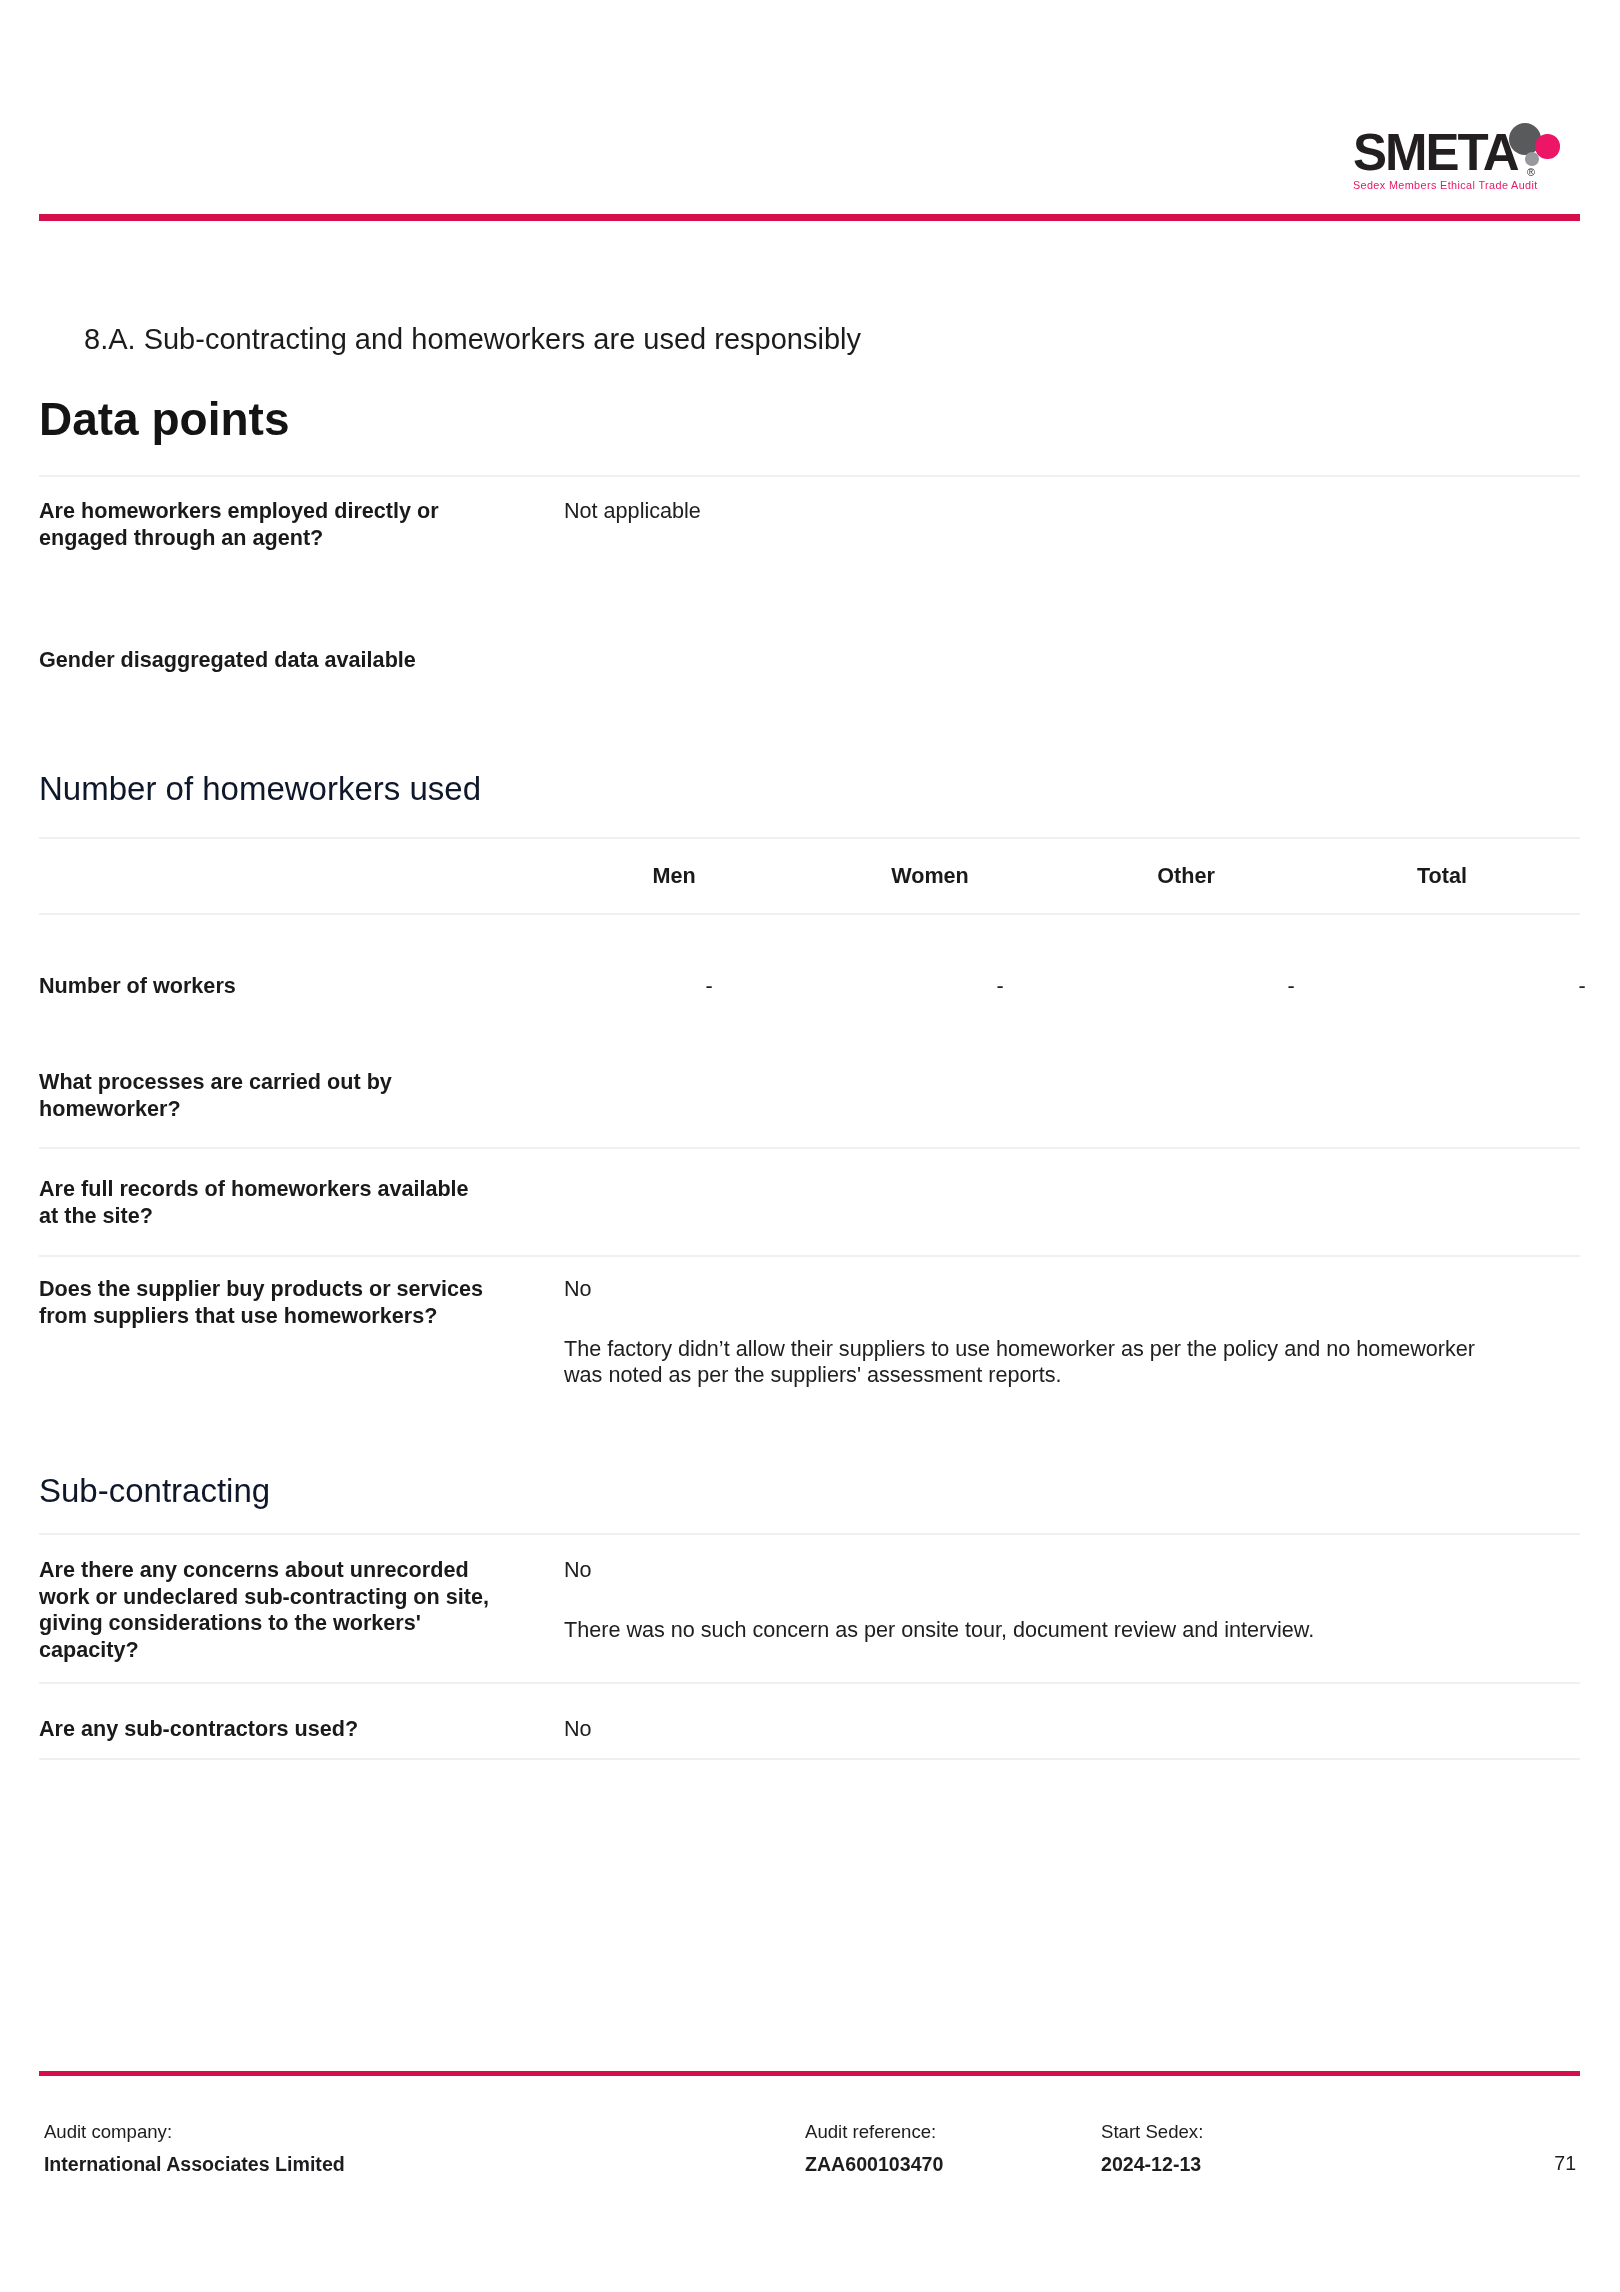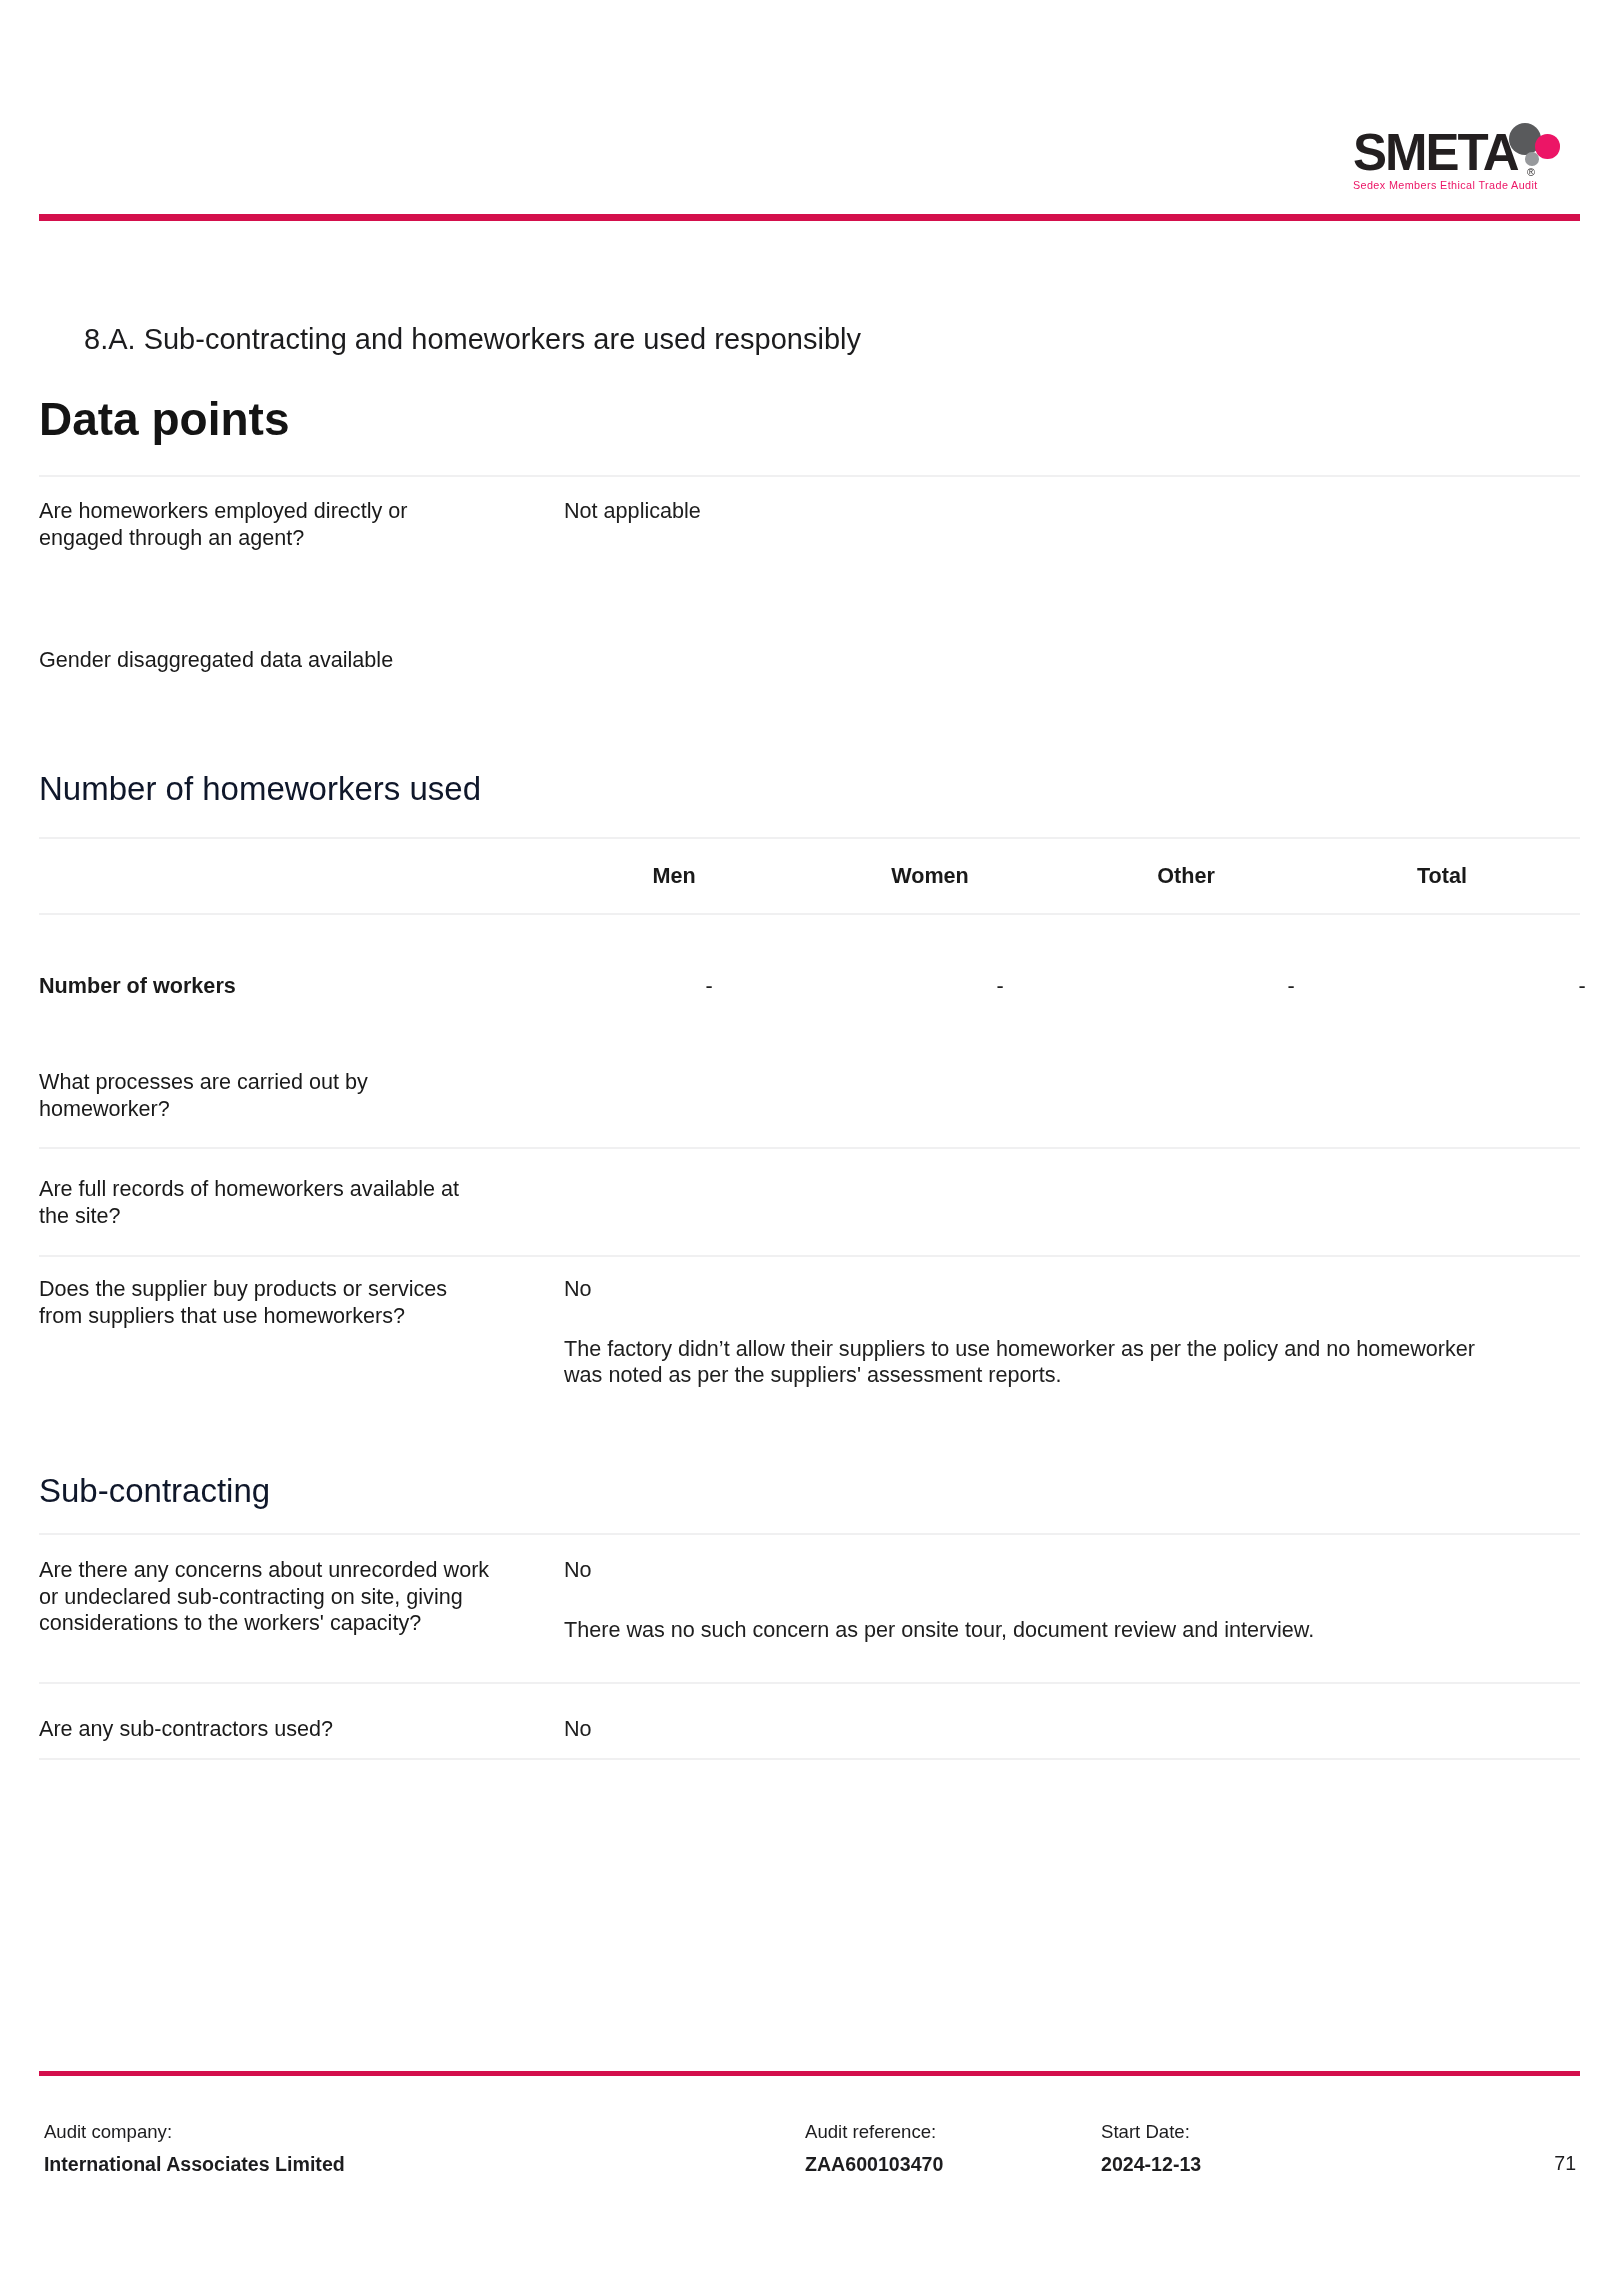--- a/index.html
+++ b/index.html
@@ -38,21 +38,21 @@
 
   
   .doc-title { position: absolute; left: 0; top: 323px; font-size: 29px; color: #1c1c1e; margin-left: 45px; }
   .page-heading { position: absolute; left: 0; top: 392px; font-size: 46px; font-weight: 700; color: #141414; }
   .sec-heading { position: absolute; left: 0; font-size: 33px; color: #0f172a; white-space: nowrap; }
 
   
   .qrow { position: absolute; left: 0; width: 100%; display: flex; font-size: 21.6px; line-height: 26.5px; }
   .qrow .q {
     flex: none; width: 525px; box-sizing: border-box; padding-right: 73px; 
-    font-weight: 400; color: #1a1a1a;
+    font-weight: 700; color: #1a1a1a;
   }
   .qrow .a { flex: none; width: 921px; font-weight: 400; color: #202020; }
   .a .note { margin-top: 33px; }
 
   
   .tbl-head {
     position: absolute; top: 837px; left: 0; width: 100%; height: 78px;
     display: flex; align-items: center; box-sizing: border-box;
     border-top: 2px solid #f0f0f1; border-bottom: 2px solid #f0f0f1;
     font-size: 21.6px; font-weight: 600; color: #1a1a1a;
@@ -163,20 +163,20 @@
 
     <div class="fcol" style="left:4.9px">
       <div class="flabel">Audit company:</div>
       <div class="fvalue">International Associates Limited</div>
     </div>
     <div class="fcol" style="left:766px">
       <div class="flabel">Audit reference:</div>
       <div class="fvalue">ZAA600103470</div>
     </div>
     <div class="fcol" style="left:1062px">
-      <div class="flabel">Start Date:</div>
+      <div class="flabel">Start Sedex:</div>
       <div class="fvalue">2024-12-13</div>
     </div>
     <div class="page-num">71</div>
 
   </div>
 </div>
 
 
 </body></html>

